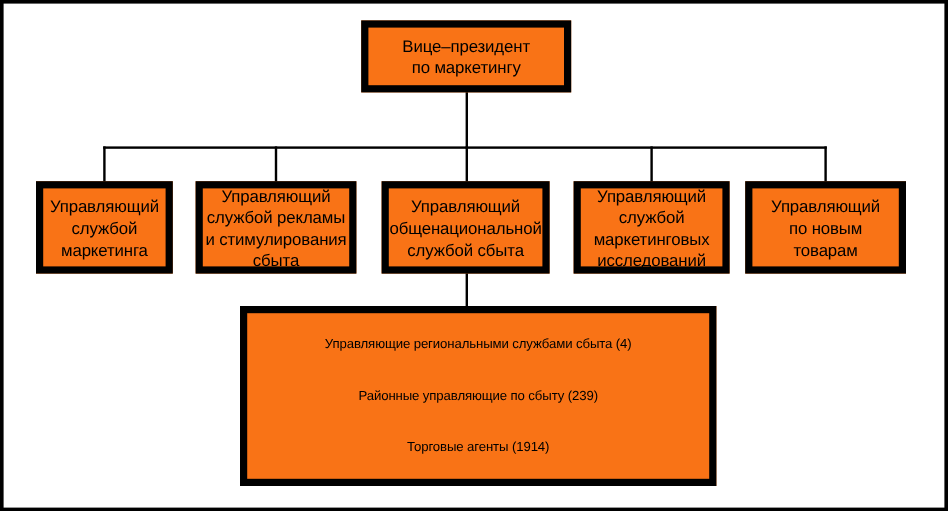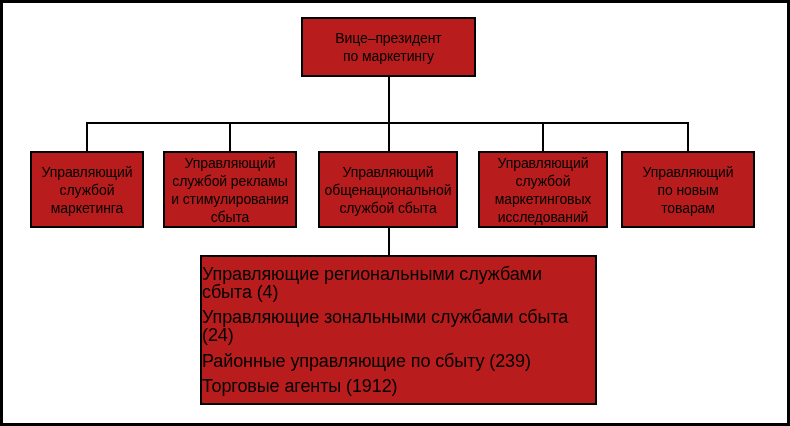--- a/index.html
+++ b/index.html
@@ -13,22 +13,22 @@
     overflow: hidden;
   }
   .frame {
     position: absolute;
     left: 0; top: 0; right: 0; bottom: 0;
     border: 3px solid #000000;
     box-sizing: border-box;
   }
   .node {
     position: absolute;
-    border: 2px solid #000000;
-    background: #b91c1c;
+    border: 6px solid #000000;
+    background: #f97316;
     box-sizing: border-box;
     display: flex;
     align-items: center;
     justify-content: center;
     text-align: center;
     font-size: 14px;
     line-height: 18px;
     letter-spacing: -0.1px;
     white-space: pre-line;
   }
@@ -38,21 +38,21 @@
   .mgr-3      { left: 318px; top: 151px; width: 140px; height: 77px; }
   .mgr-4      { left: 478px; top: 151px; width: 130px; height: 77px; }
   .mgr-5      { left: 621px; top: 151px; width: 134px; height: 77px; }
   .sales-box  {
     left: 200px; top: 255px; width: 397px; height: 150px;
     flex-direction: column;
     justify-content: space-around;
     padding: 4px 0;
     white-space: normal;
   }
-  .sales-row { width: 100%; text-align: left; font-size: 18px; }
+  .sales-row { width: 100%; text-align: center; font-size: 11px; }
   .line { position: absolute; background: #000000; }
   .v-root      { left: 388px; top: 75px;  width: 2px;   height: 49px; }
   .h-bus       { left: 86px;  top: 122px; width: 603px; height: 2px;  }
   .drop-1      { left: 86px;  top: 122px; width: 2px;   height: 31px; }
   .drop-2      { left: 229px; top: 122px; width: 2px;   height: 31px; }
   .drop-3      { left: 388px; top: 122px; width: 2px;   height: 31px; }
   .drop-4      { left: 542px; top: 122px; width: 2px;   height: 31px; }
   .drop-5      { left: 687px; top: 122px; width: 2px;   height: 31px; }
   .v-sales     { left: 388px; top: 226px; width: 2px;   height: 31px; }
 </style>
@@ -87,17 +87,16 @@
   <div class="node mgr-4">Управляющий
 службой
 маркетинговых
 исследований</div>
   <div class="node mgr-5">Управляющий
 по новым
 товарам</div>
 
   <div class="node sales-box">
     <div class="sales-row">Управляющие региональными службами сбыта (4)</div>
-    <div class="sales-row">Управляющие зональными службами сбыта (24)</div>
     <div class="sales-row">Районные управляющие по сбыту (239)</div>
-    <div class="sales-row">Торговые агенты (1912)</div>
+    <div class="sales-row">Торговые агенты (1914)</div>
   </div>
 </div>
 
 </body></html>

